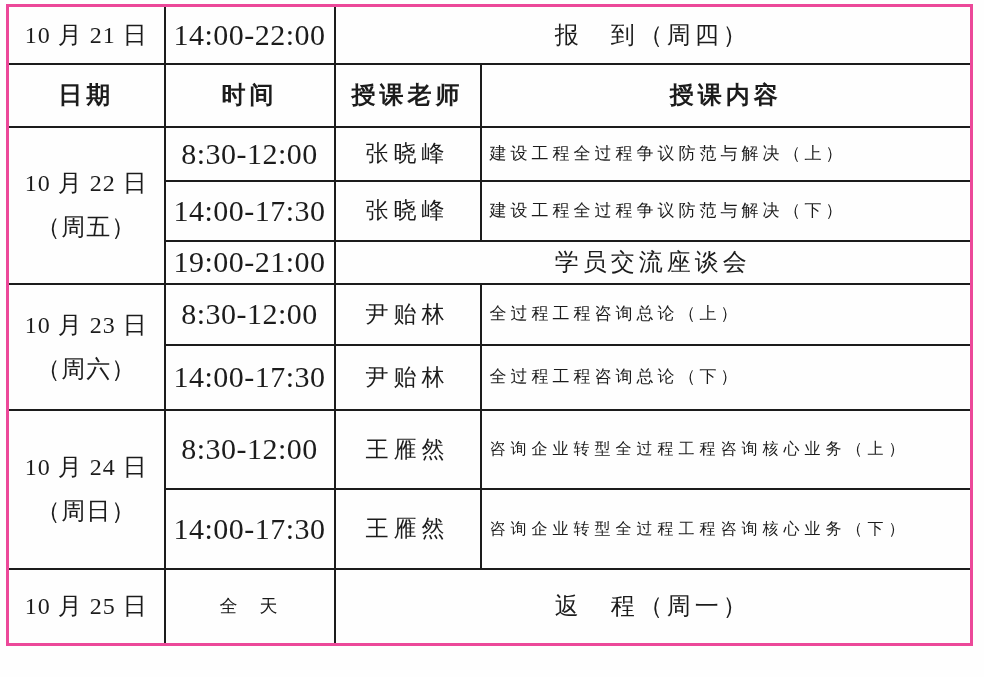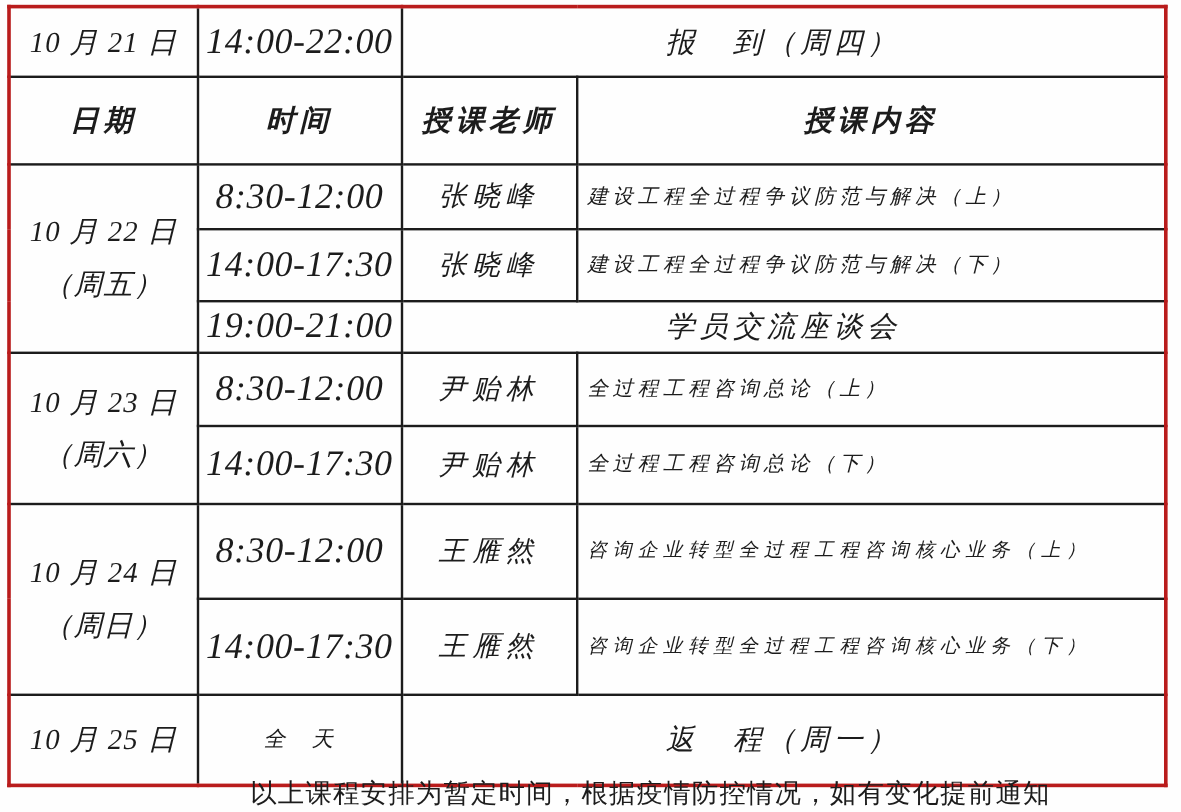--- a/index.html
+++ b/index.html
@@ -6,22 +6,21 @@
   body {
     width:984px; height:677px; overflow:hidden;
     background:#ffffff; color:#1c1c1c;
     font-family:"Liberation Serif","DejaVu Serif",serif;
   }
   .page { position:relative; width:984px; height:677px; background:#fefefe; }
 
   table.sched {
     position:absolute; left:6px; top:4px; width:964px;
     border-collapse:collapse; table-layout:fixed;
-    border:3px solid #b91c1c;
-    font-style:italic;
+    border:3px solid #ec4899;
   }
   .sched td {
     border:2px solid #1c1c1c;
     text-align:center; vertical-align:middle;
     padding:0; overflow:hidden;
   }
   .c-date{width:157px}.c-time{width:170px}.c-teacher{width:146px}.c-content{width:491px}
 
   td.date   { font-size:24px; letter-spacing:1px; }
   .date .dl2{ margin-top:12px; }
@@ -56,21 +55,21 @@
         <col class="c-content">
     </colgroup>
     <tbody>
 
       <tr style="height:58px">
         <td class="date">10 月 21 日</td>
         <td class="time">14:00-22:00</td>
         <td class="activity" colspan="2">报　到（周四）</td>
       </tr>
 
-      <tr style="height:73px">
+      <tr style="height:63px">
         <td class="hdr">日期</td>
         <td class="hdr">时间</td>
         <td class="hdr">授课老师</td>
         <td class="hdr">授课内容</td>
       </tr>
 
       <tr style="height:54px">
         <td class="date" rowspan="3">
           <div class="dl1">10 月 22 日</div>
           <div class="dl2">（周五）</div>
@@ -121,15 +120,14 @@
 
       <tr style="height:76px">
         <td class="date">10 月 25 日</td>
         <td class="time-cjk">全　天</td>
         <td class="activity" colspan="2">返　程（周一）</td>
       </tr>
 
     </tbody>
   </table>
 
-  <div class="footnote">以上课程安排为暂定时间，根据疫情防控情况，如有变化提前通知</div>
 
 </div>
 
 </body></html>

